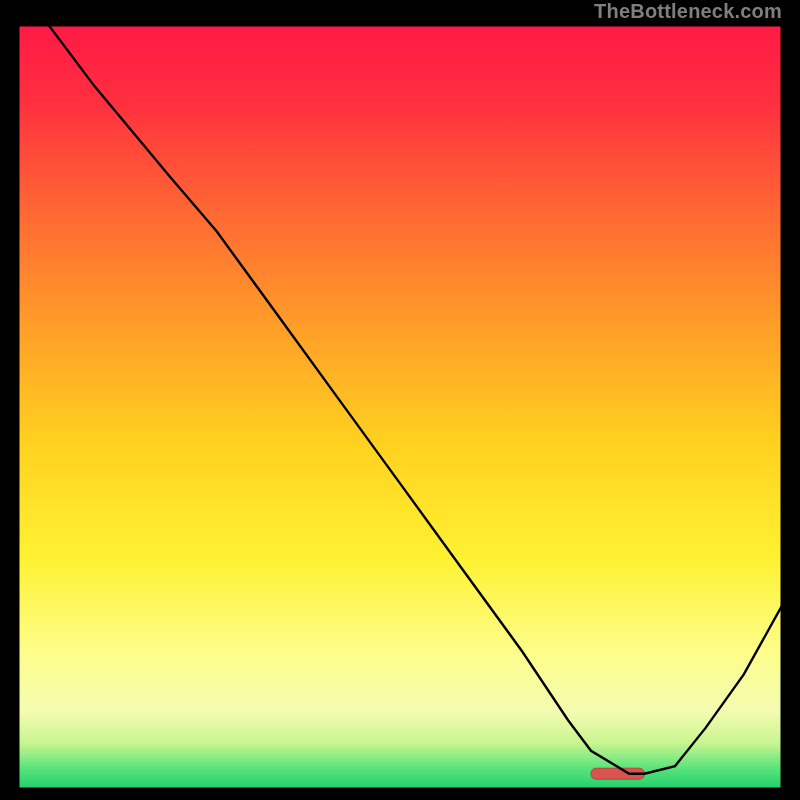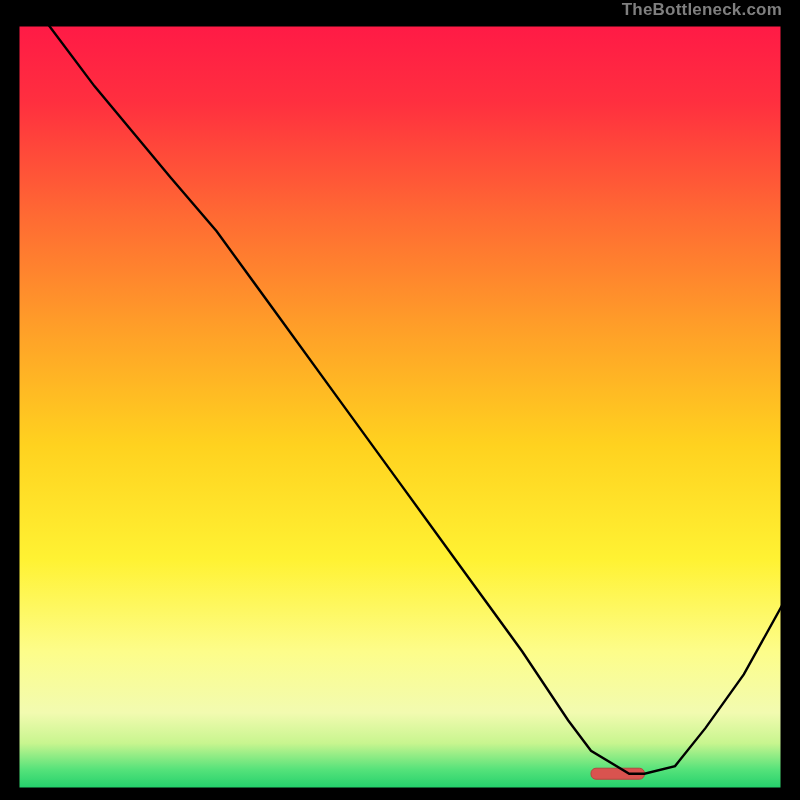--- a/index.html
+++ b/index.html
@@ -18,21 +18,21 @@
     width: 764px;
     height: 764px;
     box-sizing: border-box;
   }
 
   .watermark {
     position: absolute;
     top: 0px;
     right: 18px;
     font-family: Arial, Helvetica, sans-serif;
-    font-size: 17px;
+    font-size: 20px;
     font-weight: 600;
     color: #7f7f7f;
     letter-spacing: 0.2px;
   }
 
   svg {
     display: block;
   }
 </style>
 </head>

